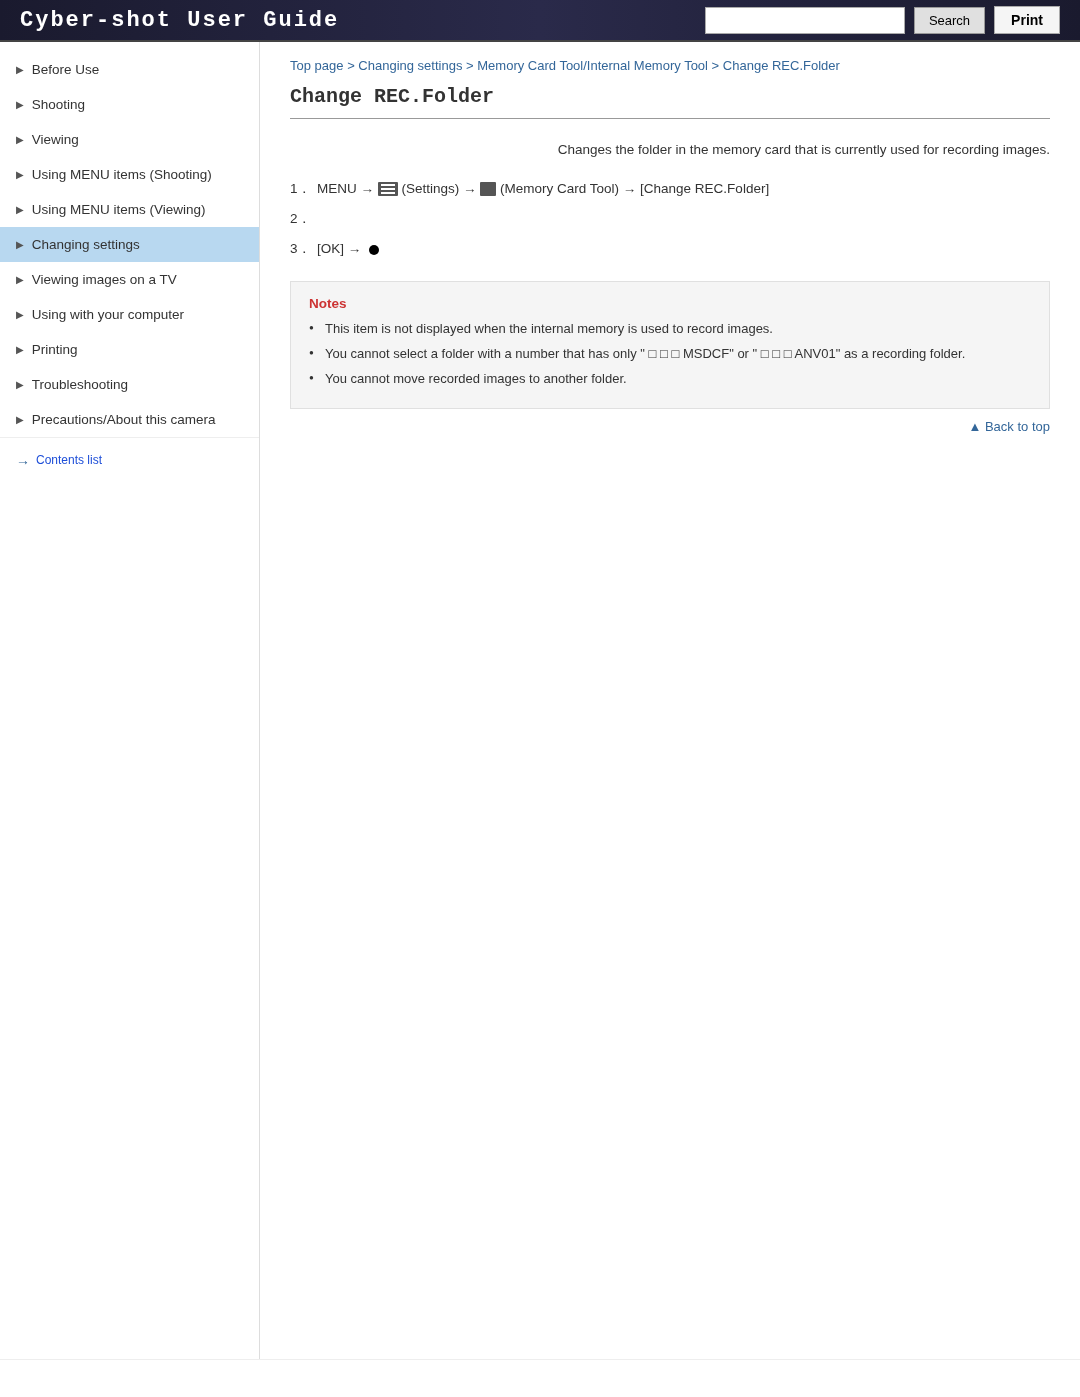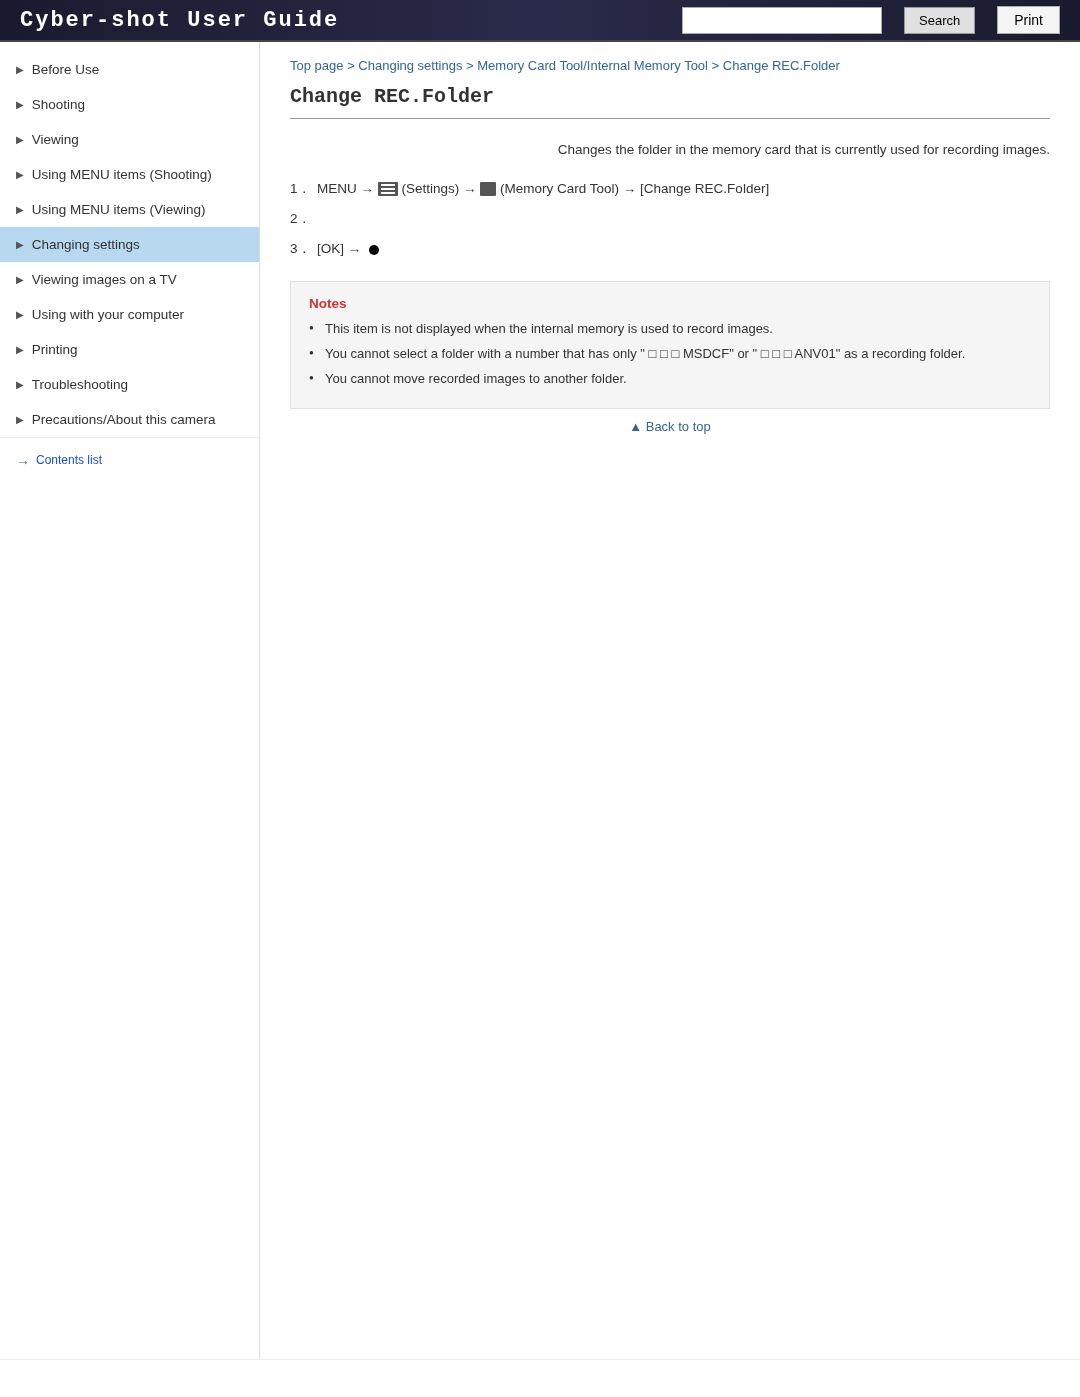--- a/index.html
+++ b/index.html
@@ -17,21 +17,21 @@
     .header-title {
       font-family: 'Courier New', monospace;
       font-size: 22px;
       color: #fff;
       letter-spacing: 2px;
       font-weight: bold;
     }
     .header-right {
       display: flex;
       align-items: center;
-      gap: 22px;
+      gap: 9px;
     }
     .search-input {
       width: 200px;
       padding: 5px 8px;
       border: 1px solid #aaa;
       font-size: 13px;
       background: #fff;
     }
     .search-button {
       padding: 5px 14px;
@@ -39,21 +39,21 @@
       border: 1px solid #999;
       cursor: pointer;
       font-size: 13px;
     }
     .print-button {
       padding: 5px 16px;
       background: #f5f5f5;
       border: 1px solid #aaa;
       cursor: pointer;
       font-size: 14px;
-      font-weight: normal;
+      font-weight: bold;
     }
 
     
     .layout {
       display: flex;
       min-height: calc(100vh - 80px);
     }
 
     
     .sidebar {
@@ -220,21 +220,21 @@
       position: absolute;
       left: 0;
       font-size: 8px;
       top: 3px;
       color: #333;
     }
 
     
     .content-footer {
       display: flex;
-      justify-content: center;
+      justify-content: flex-end;
       padding: 10px 0;
     }
     .back-to-top {
       color: #336699;
       text-decoration: none;
       font-size: 13px;
     }
     .back-to-top::before {
       content: '▲ ';
     }

